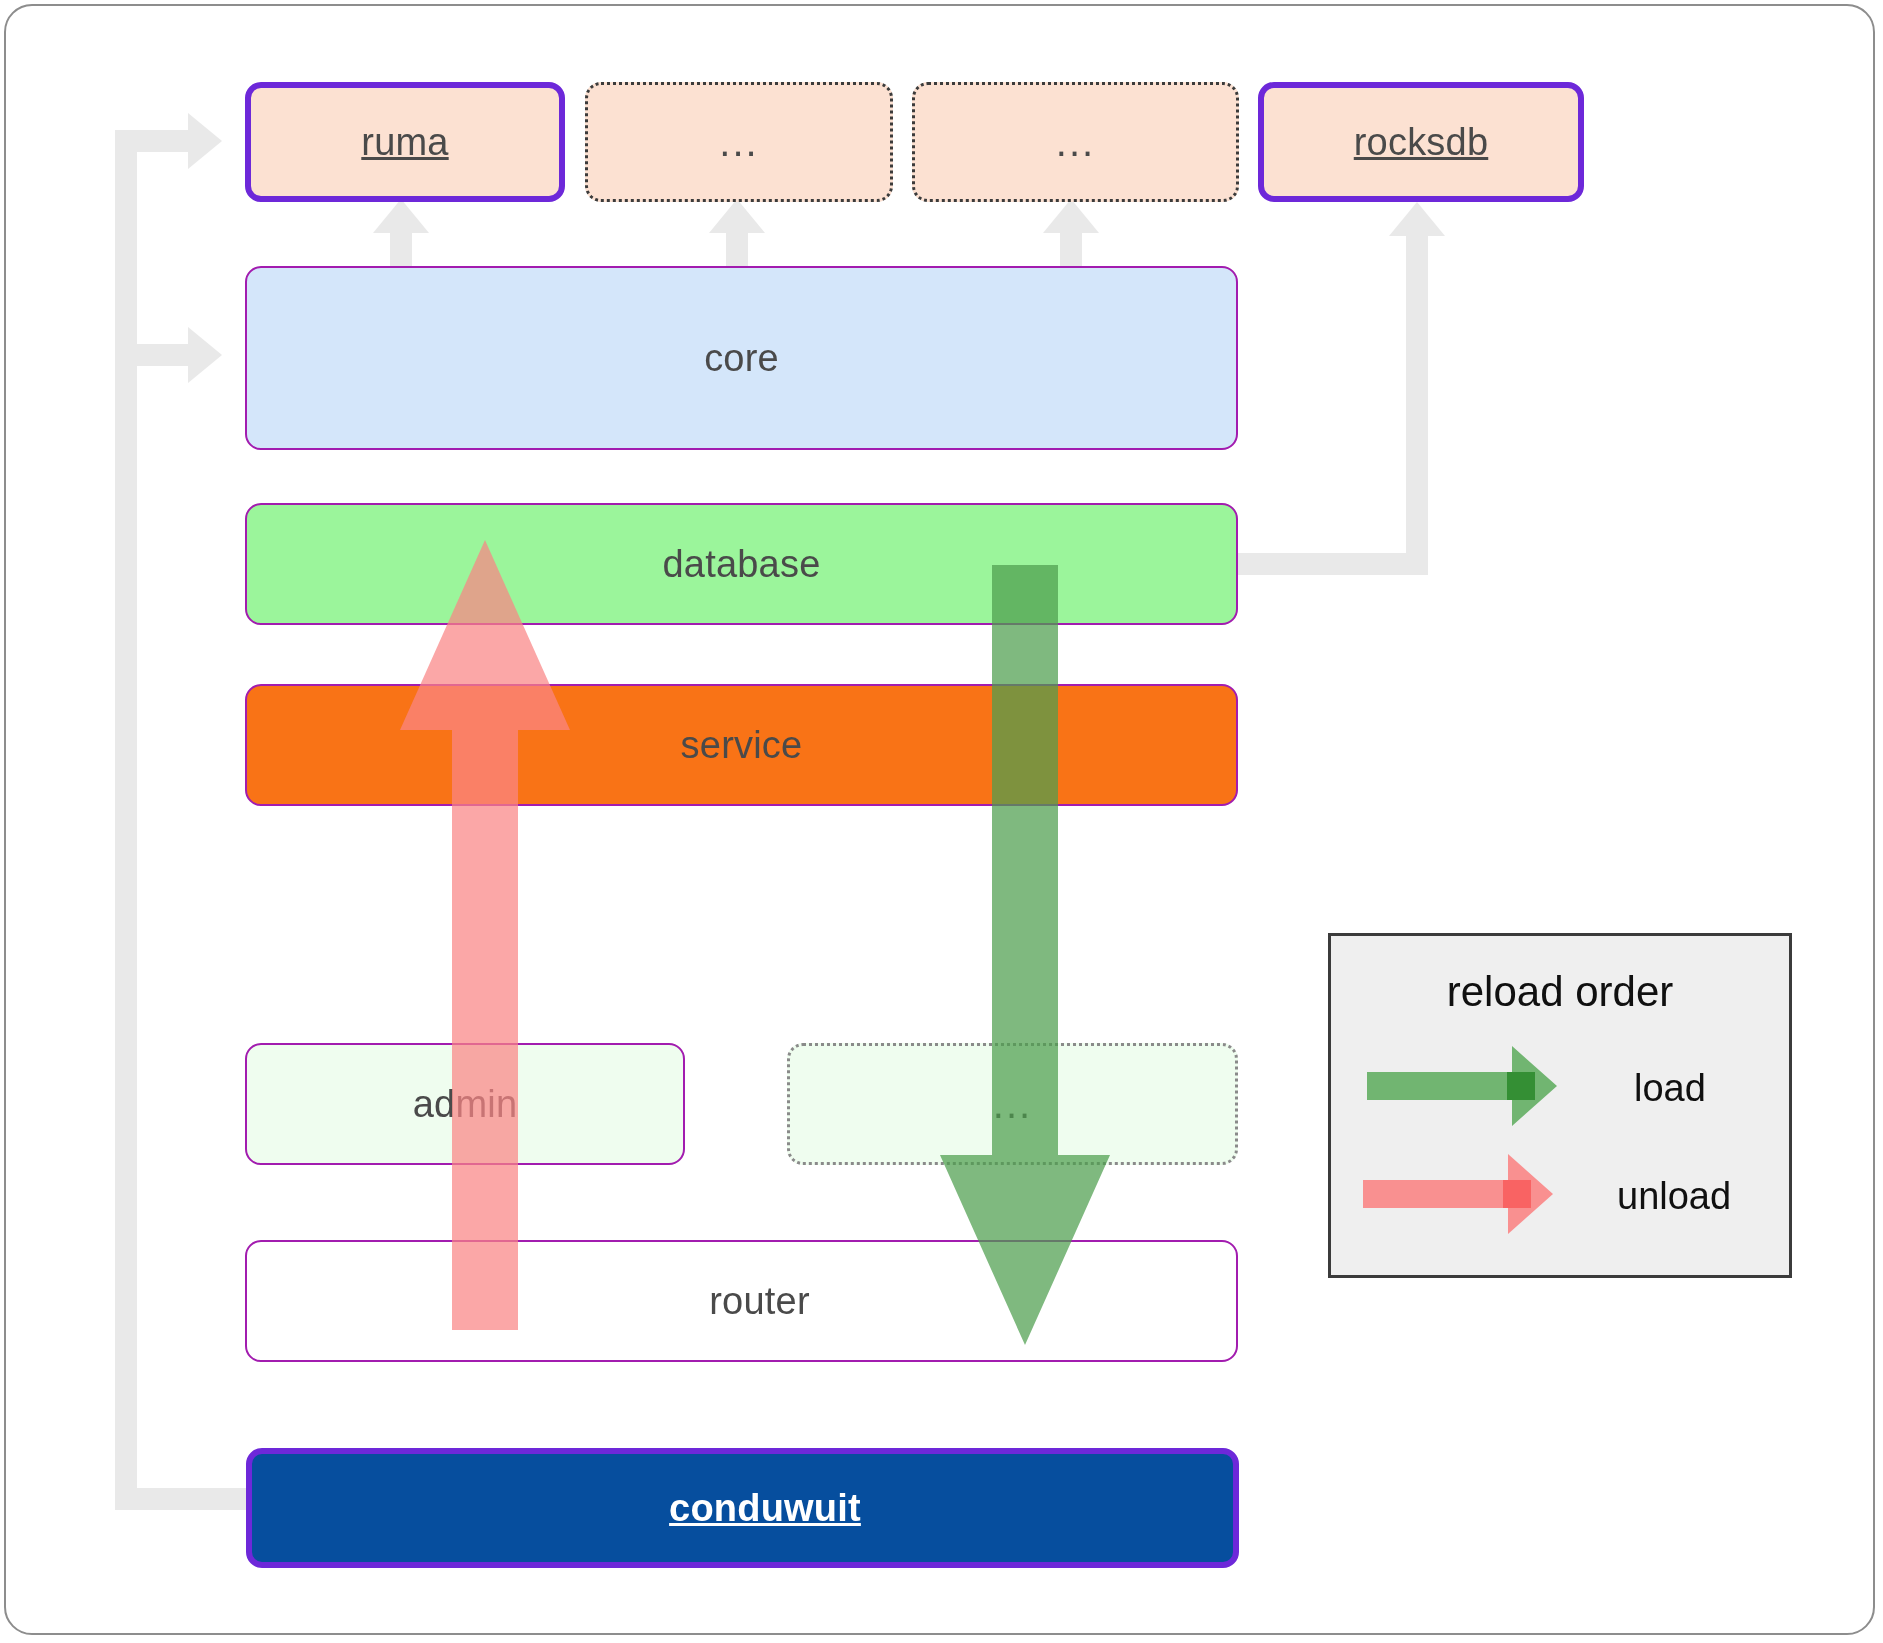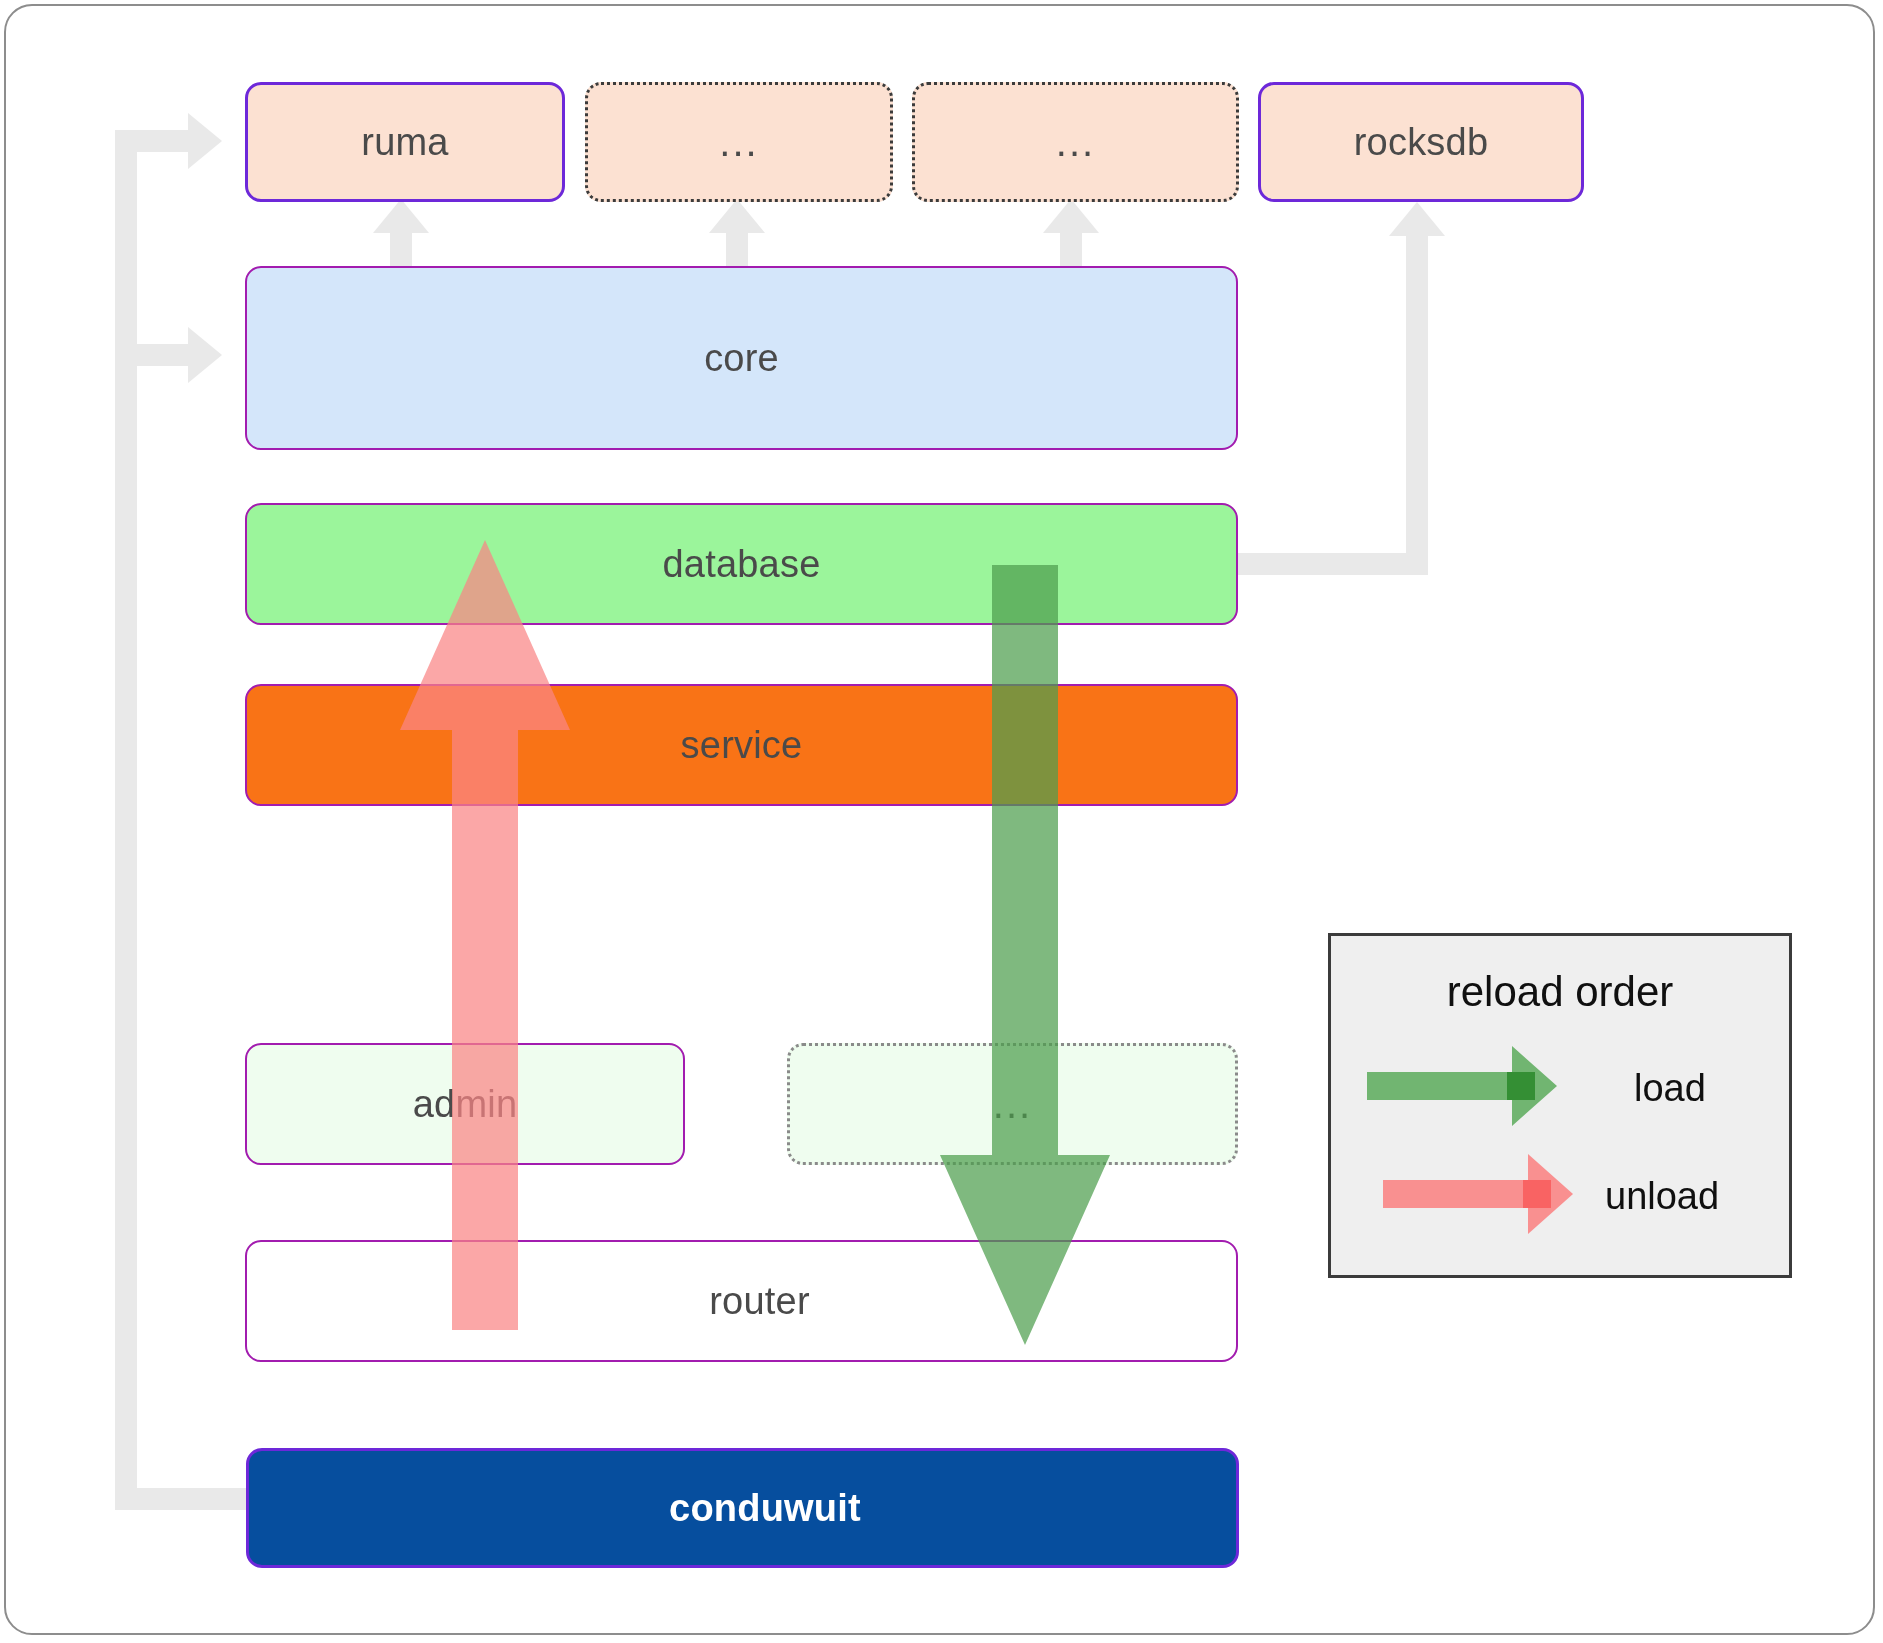--- a/index.html
+++ b/index.html
@@ -34,21 +34,21 @@
     display: flex;
     align-items: center;
     justify-content: center;
     border-radius: 16px;
     color: #4a4a4a;
     font-size: 38px;
     letter-spacing: .2px;
   }
   .box .lbl { pointer-events: none; }
 
-  .box.solid-dark  { border: 3px solid #6d28d9; }
+  .box.solid-dark  { border: 6px solid #6d28d9; text-decoration: underline; }
   .box.dotted-dark { border: 3px dotted #3b3b3b; }
   .box.solid-gray  { border: 2px solid #a21caf; }
   .box.dotted-gray { border: 3px dotted #8a8a8a; }
 
   .dots { letter-spacing: 2px; font-size: 40px; line-height: .4; }
 
   
   .gconn { position: absolute; background: #e9e9e9; }
   .garrow-r {
     position: absolute;
@@ -176,21 +176,21 @@
     <div class="legend-row" style="left:36px; top:110px;gap:45px;">
       <span>
         <svg width="190" height="80" viewBox="0 0 190 80">
           <polygon points="0,26 145,26 145,0 190,40 145,80 145,54 0,54" fill="#5aaa5a" fill-opacity="0.85"></polygon>
           <rect x="140" y="26" width="28" height="28" fill="#2e8b2e" fill-opacity="0.9"></rect>
         </svg>
       </span>
       <span class="legend-label" style="margin-left:32px;">load</span>
     </div>
 
-    <div class="legend-row" style="left:52px; top:218px;">
+    <div class="legend-row" style="left:32px; top:218px;gap:32px;">
       <span>
         <svg width="190" height="80" viewBox="0 0 190 80">
           <polygon points="0,26 145,26 145,0 190,40 145,80 145,54 0,54" fill="#fa8585" fill-opacity="0.9"></polygon>
           <rect x="140" y="26" width="28" height="28" fill="#f96161" fill-opacity="0.95"></rect>
         </svg>
       </span>
       <span class="legend-label" style="margin-left:32px;">unload</span>
     </div>
   </div>
 

